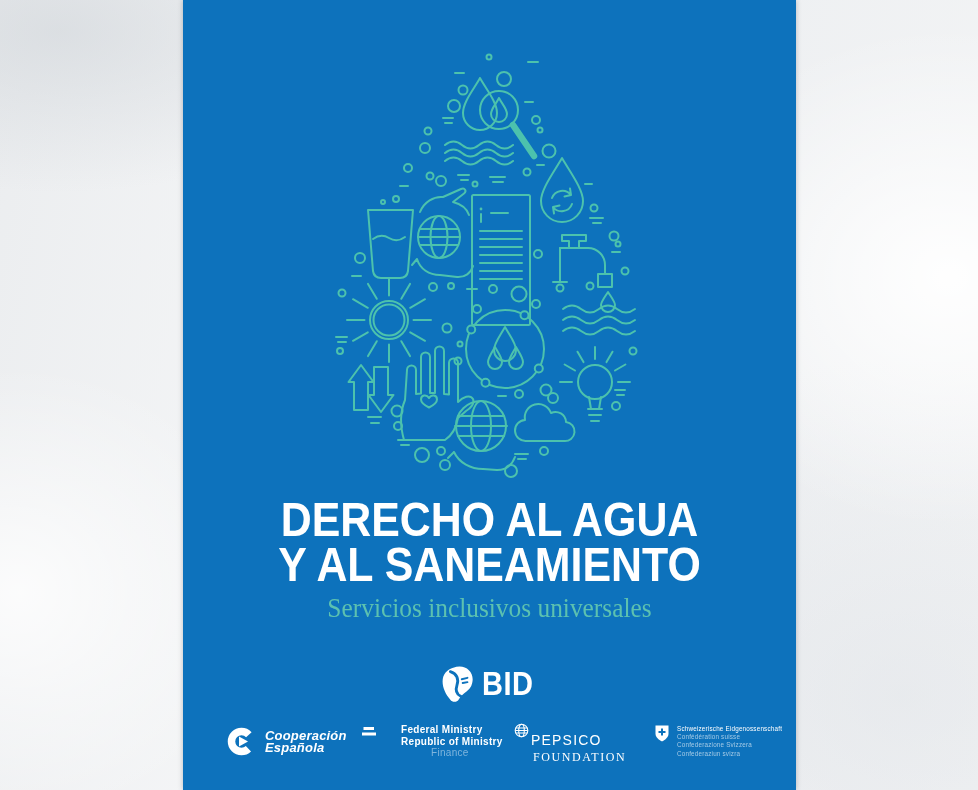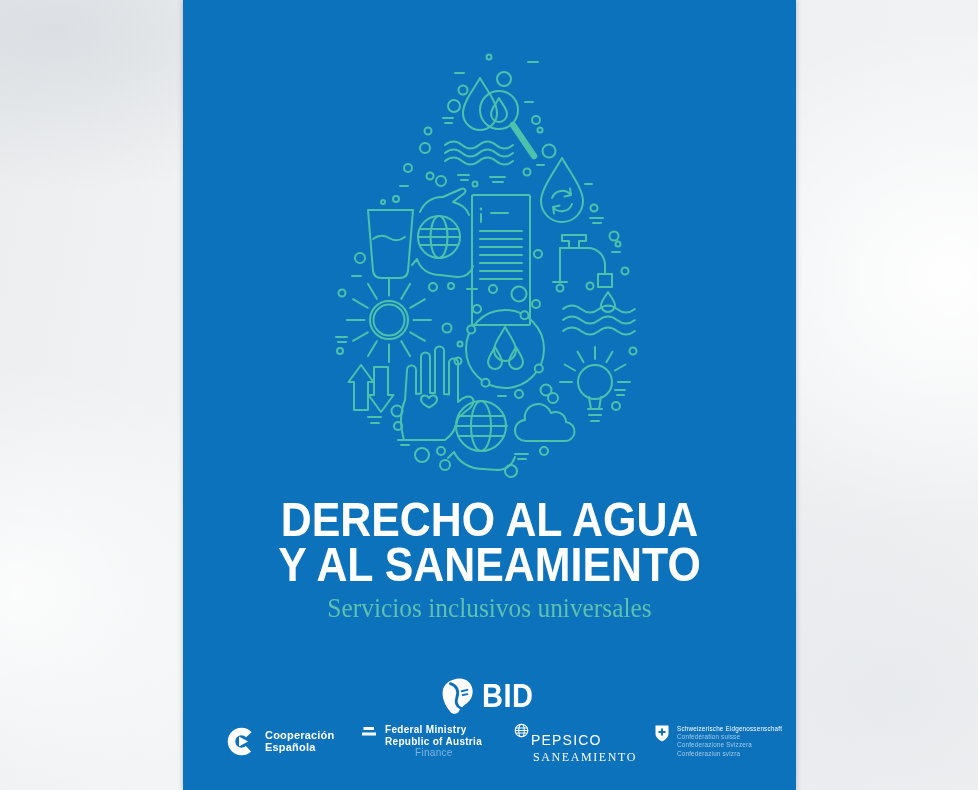--- a/index.html
+++ b/index.html
@@ -51,35 +51,35 @@
   .subtitle{
     position:absolute;top:593px;left:0;width:100%;
     text-align:center;color:var(--subtitle-teal);
     font-family:"Liberation Serif",serif;
     font-size:27px;line-height:30px;
     transform:scaleX(0.94);transform-origin:50% 50%;
   }
 
   .bid{
     position:absolute;top:665px;left:0;width:100%;
-    display:flex;justify-content:center;align-items:center;gap:6px;margin-top:12px;
+    display:flex;justify-content:center;align-items:center;gap:6px;
   }
   .bid-globe{width:38px;height:38px;}
   .bid-text{
     color:#fff;font-weight:700;font-size:33px;letter-spacing:0.5px;
     transform:scaleX(0.88);transform-origin:0 50%;
   }
 
   .sponsors{position:absolute;top:718px;left:0;width:613px;height:60px;color:#fff;}
   .sp{position:absolute;display:flex;}
 
   .sp-coop{left:44px;top:9px;gap:9px;align-items:center;}
-  .sp-coop .txt{font-size:11px;line-height:11.5px;font-weight:700;letter-spacing:0.2px;}
-
-  .sp-austria{left:179px;top:6px;gap:8px;}
+  .sp-coop .txt{font-size:13px;line-height:11.5px;font-weight:700;letter-spacing:0.2px;font-style:italic;}
+
+  .sp-austria{left:179px;top:6px;gap:24px;}
   .sp-austria .flag{margin-top:3px;}
   .sp-austria .txt{font-size:10px;line-height:11.5px;font-weight:700;letter-spacing:0.3px;}
   .sp-austria .finance{color:var(--finance-text);font-weight:400;margin-left:30px;}
 
   .sp-pepsico{left:331px;top:5px;width:120px;height:50px;display:block;position:absolute;}
   .sp-pepsico .pg{position:absolute;left:0;top:0;}
   .sp-pepsico .pname{position:absolute;left:17px;top:9px;font-weight:400;font-size:14px;letter-spacing:1.2px;}
   .sp-pepsico .psub{position:absolute;left:19px;top:27px;font-family:"Liberation Serif",serif;font-size:12px;letter-spacing:1.6px;}
 
   .sp-swiss{left:472px;top:7px;gap:8px;}
@@ -277,35 +277,35 @@
       </div>
     </div>
 
     <div class="sp sp-austria">
       <svg class="flag" width="15" height="10" viewBox="0 0 15 10">
         <rect x="1.5" y="0" width="10.5" height="3" fill="#ffffff"></rect>
         <rect x="0" y="5.5" width="14" height="3" fill="#ffffff"></rect>
       </svg>
       <div class="txt">
         <div>Federal Ministry</div>
-        <div>Republic of Austria</div>
+        <div>Republic of Ministry</div>
         <div class="finance">Finance</div>
       </div>
     </div>
 
     <div class="sp sp-pepsico">
       <svg class="pg" width="15" height="15" viewBox="0 0 15 15">
         <g fill="none" stroke="#ffffff" stroke-width="1.1">
           <circle cx="7.5" cy="7.5" r="6.3"></circle>
           <ellipse cx="7.5" cy="7.5" rx="2.8" ry="6.3"></ellipse>
           <path d="M1.6,5 h11.8 M1.3,7.5 h12.4 M1.6,10 h11.8"></path>
         </g>
       </svg>
       <div class="pname">PEPSICO</div>
-      <div class="psub">SANEAMIENTO</div>
+      <div class="psub">FOUNDATION</div>
     </div>
 
     <div class="sp sp-swiss">
       <svg width="14" height="17" viewBox="0 0 14 17">
         <path d="M0.5,0.5 H13.5 V9 C13.5,13.5 7,16.5 7,16.5 C7,16.5 0.5,13.5 0.5,9 Z" fill="#ffffff"></path>
         <rect x="6" y="3.5" width="2" height="7" fill="#0d72bc"></rect>
         <rect x="3.5" y="6" width="7" height="2" fill="#0d72bc"></rect>
       </svg>
       <div class="txt">
         <div>Schweizerische Eidgenossenschaft</div>

